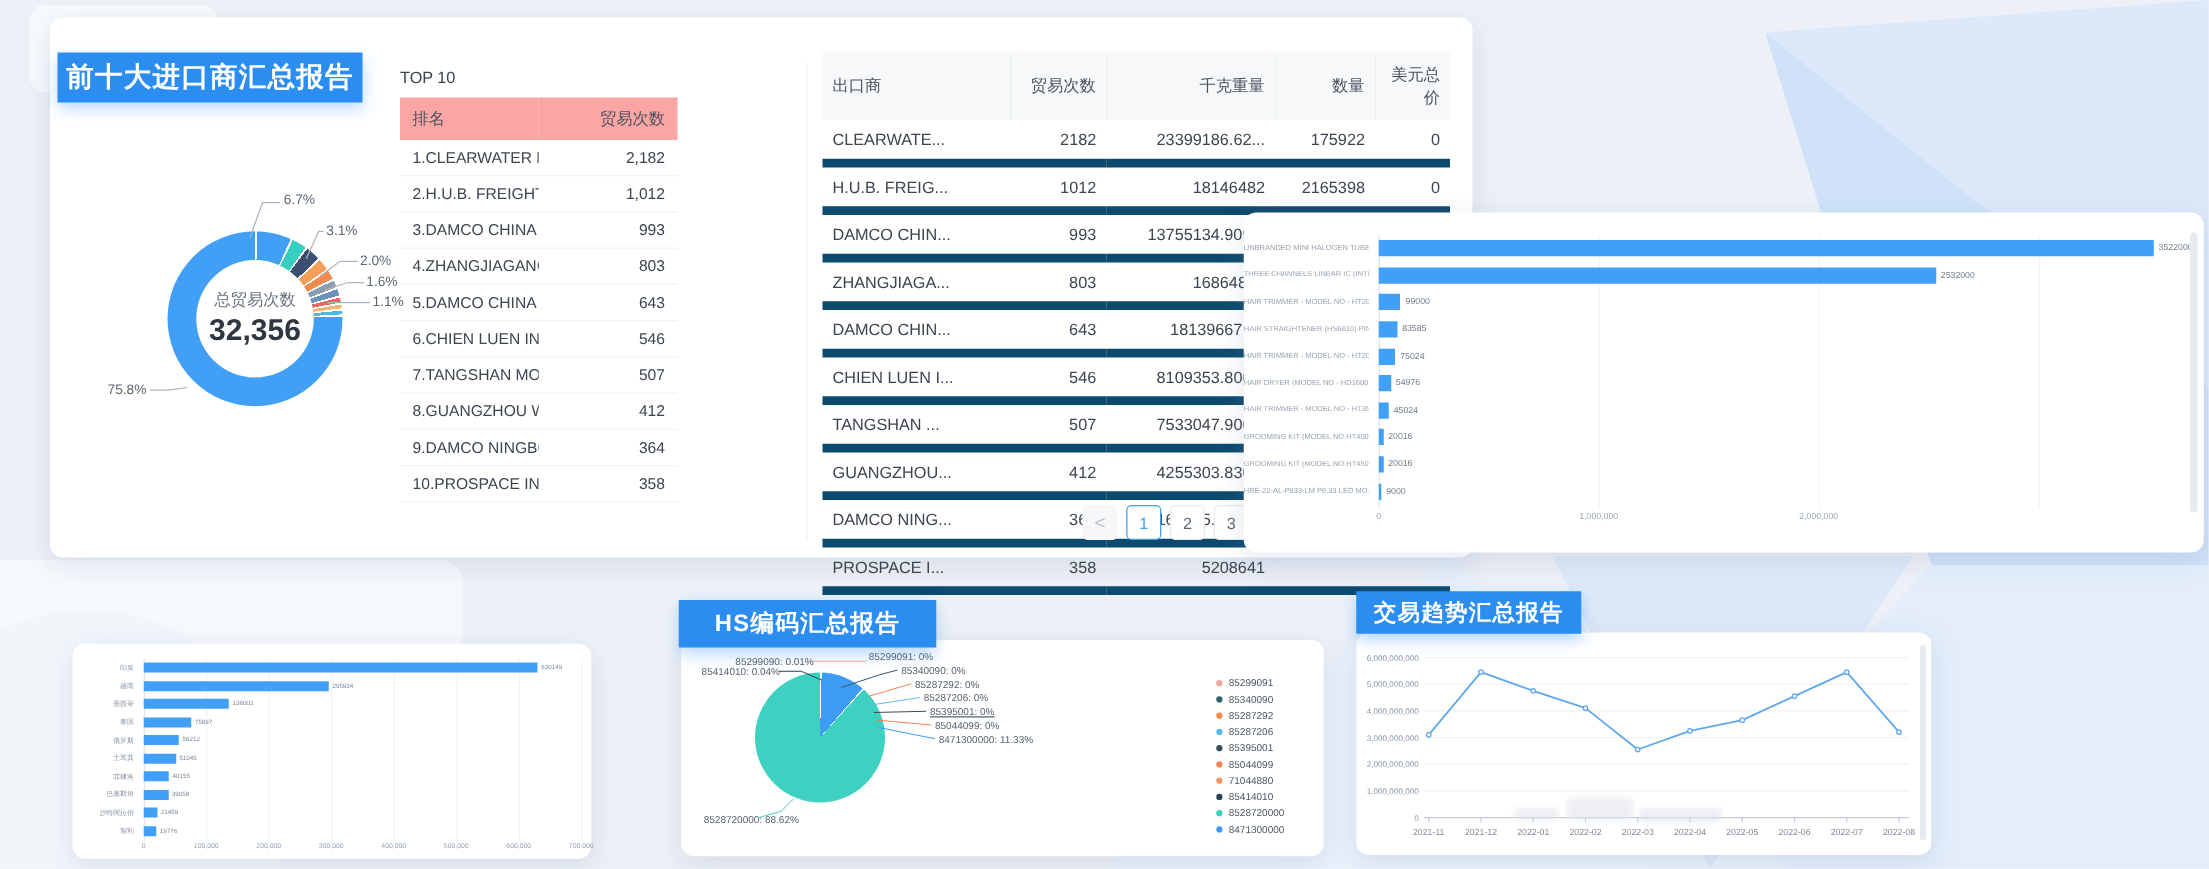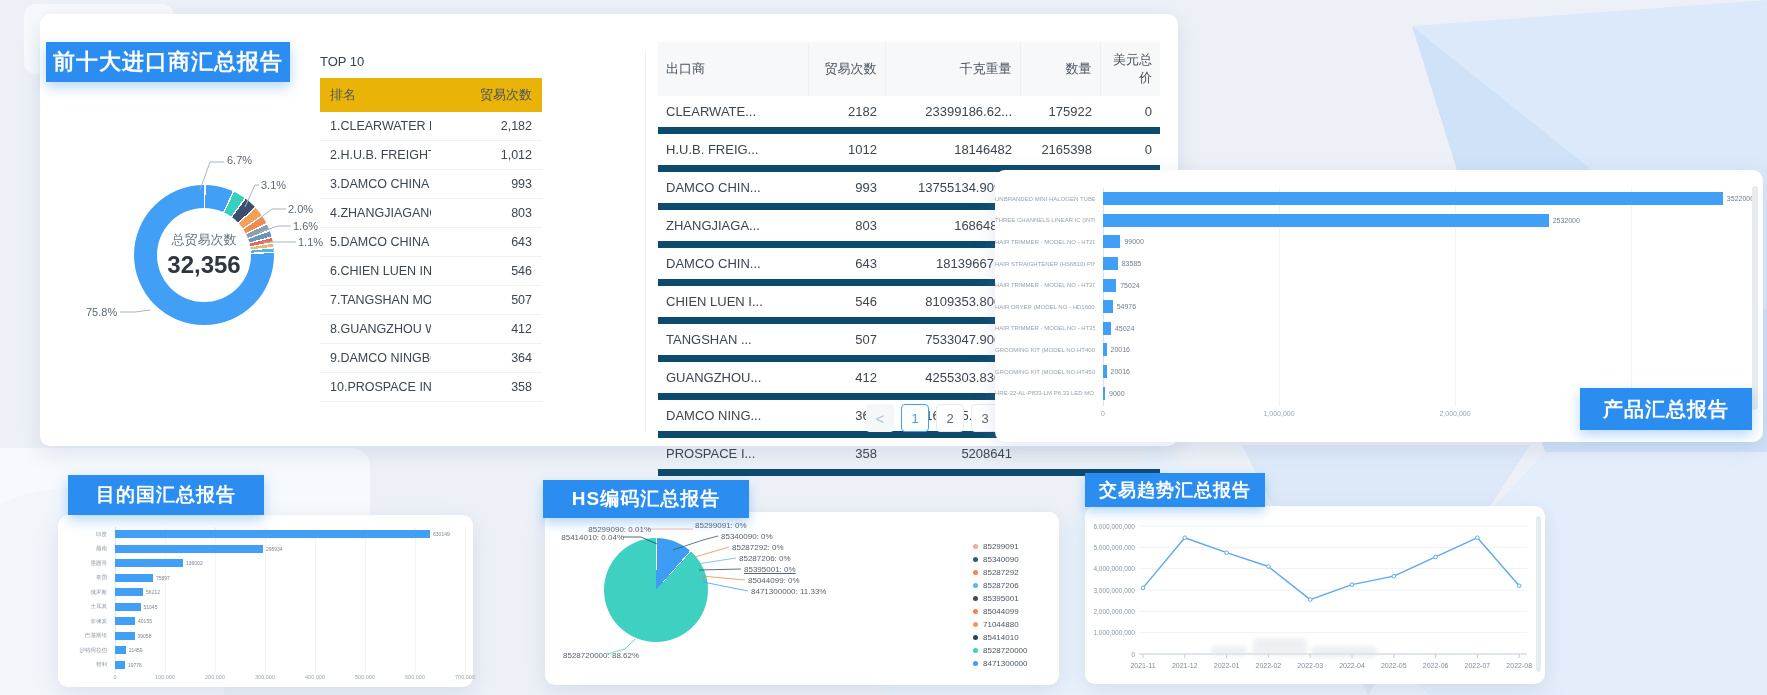--- a/index.html
+++ b/index.html
@@ -21,21 +21,21 @@
 #donut-hole{position:absolute;left:23px;top:23px;width:94px;height:94px;border-radius:50%;background:#fff;display:flex;flex-direction:column;align-items:center;justify-content:center}
 #donut-center-label{font-size:13px;color:#67727f}
 #donut-center-value{font-size:24px;font-weight:bold;color:#2e3640;margin-top:2px}
 #donut-leaders{position:absolute;left:0;top:0;pointer-events:none}
 .callout{position:absolute;font-size:11px;color:#5c6875;white-space:nowrap}
 #co1{left:187px;top:140px}#co2{left:221px;top:165px}#co3{left:248px;top:189px}
 #co4{left:253px;top:206px}#co5{left:258px;top:222px}#co6{left:46px;top:292px}
 
 #top10-label{position:absolute;left:280px;top:40px;font-size:13px;color:#39424d}
 #top10-table{position:absolute;left:280px;top:64px;width:222px;border-collapse:collapse;font-size:12.5px;color:#3c4550;table-layout:fixed}
-#top10-table th{background:#eab308;color:#4a5360;font-weight:normal;padding:8px 10px;text-align:left;font-size:13px}
+#top10-table th{background:#fca5a5;color:#4a5360;font-weight:normal;padding:8px 10px;text-align:left;font-size:13px}
 #top10-table th.num{text-align:right}
 #top10-table td{padding:7px 10px;border-bottom:1px solid #f0f3f6;white-space:nowrap;overflow:hidden}
 #top10-table td.num{text-align:right}
 #vdivider{position:absolute;left:605px;top:36px;width:1px;height:382px;background:#eef1f5}
 
 #exp-table{position:absolute;left:618px;top:28px;width:502px;border-collapse:collapse;font-size:13px;color:#3c4550;table-layout:fixed}
 #exp-table th{background:#f6f8fa;color:#4a5360;font-weight:normal;padding:9px 8px;border-left:1px solid #eef1f4}
 #exp-table th:first-child{border-left:none}
 #exp-table td{padding:8px 8px;border-bottom:7px solid #0c4a6e;white-space:nowrap;overflow:hidden}
 .c0{width:150px;text-align:left}.c1{width:77px}.c2{width:135px}.c3{width:80px}.c4{width:60px}
@@ -330,29 +330,23 @@
           <div class="pr-bar" style="background: rgb(65, 160, 245); width: 2px;"></div>
           <div class="pr-val">9000</div>
         </div>
       </div>
     <div id="product-axis">
         <span style="left: 108px;">0</span>
         <span style="left: 284px;">1,000,000</span>
         <span style="left: 460px;">2,000,000</span>
       </div>
     <div class="vscroll" id="product-scroll"></div>
-    <div class="banner" id="product-banner">
-      <span>产品汇总报告</span>
-    </div>
   </section>
 
   <section class="card" id="dest-card">
-    <div class="banner" id="dest-banner">
-      <span>目的国汇总报告</span>
-    </div>
     <div id="dest-grid">
         <div class="gl axis" style="left: 57px;"></div>
         <div class="gl" style="left: 107px;"></div>
         <div class="gl" style="left: 157px;"></div>
         <div class="gl" style="left: 207px;"></div>
         <div class="gl" style="left: 257px;"></div>
         <div class="gl" style="left: 307px;"></div>
         <div class="gl" style="left: 357px;"></div>
         <div class="gl" style="left: 407px;"></div>
       </div>

